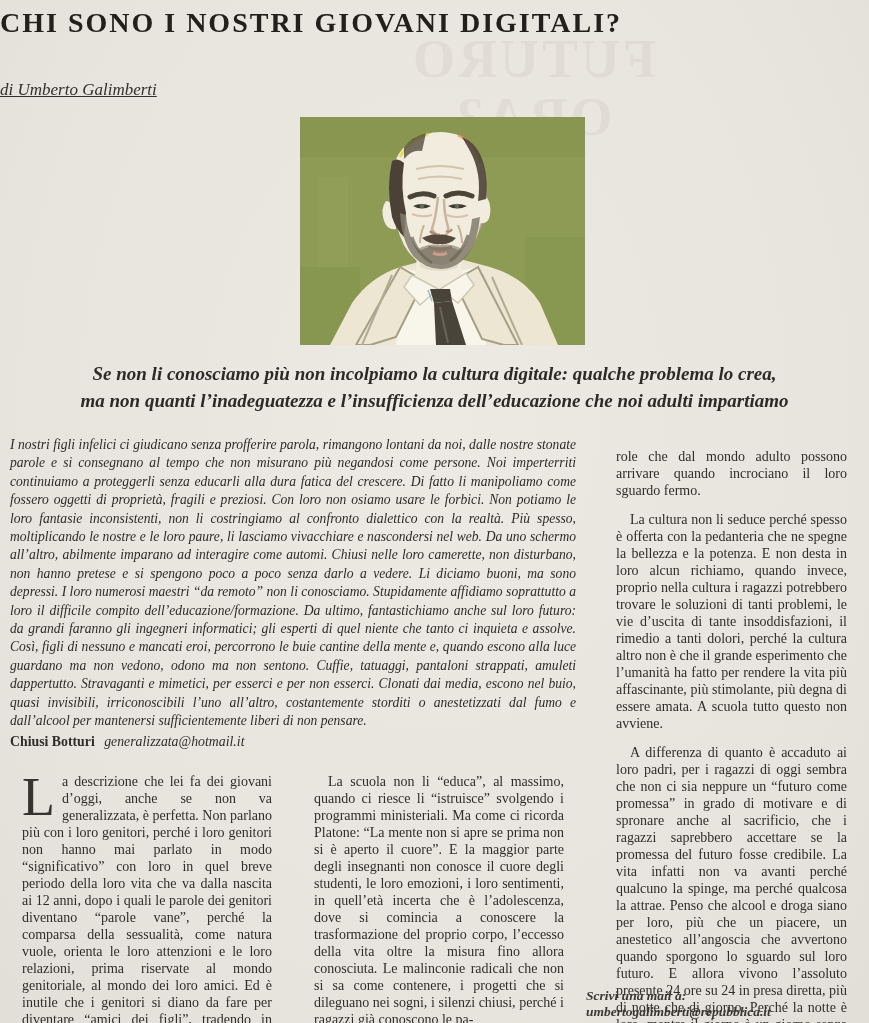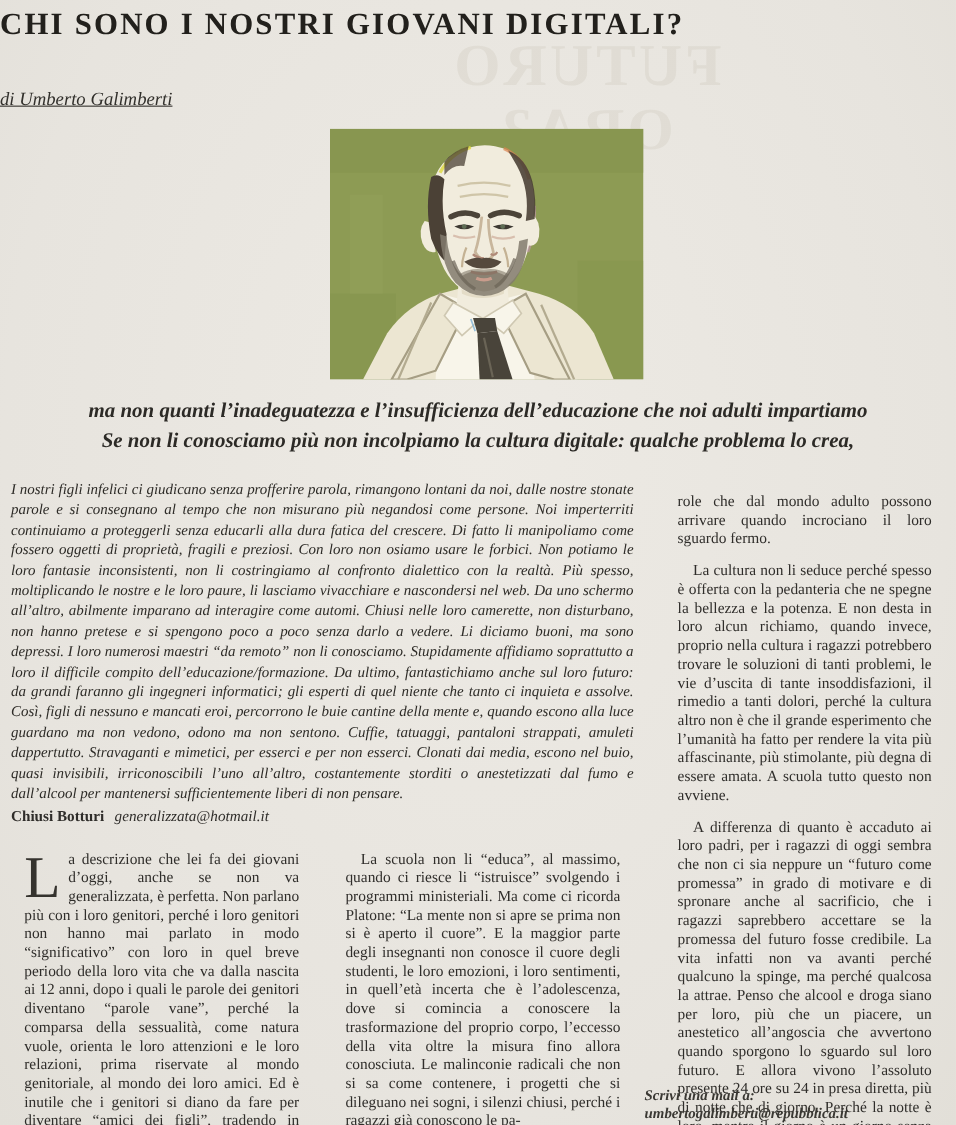--- a/index.html
+++ b/index.html
@@ -131,22 +131,22 @@
       <path d="M168,118 Q162,136 150,144" stroke="#6b6457" stroke-width="3" fill="none" opacity="0.7"></path>
 
       <path d="M122,121 Q132,116 138,118 Q144,116 156,121 Q150,128 140,127 Q130,128 122,121 Z" fill="#55493d"></path>
 
       <path d="M128,130 Q140,134 152,130" stroke="#8c7566" stroke-width="2.5" fill="none"></path>
       <path d="M133,136 Q140,139 147,136" stroke="#c99c8c" stroke-width="3" fill="none"></path>
     </svg>
   </div>
 
   <div class="standfirst">
+    <div>Se non li conosciamo più non incolpiamo la cultura digitale: qualche problema lo crea,</div>
     <div>ma non quanti l’inadeguatezza e l’insufficienza dell’educazione che noi adulti impartiamo</div>
-    <div>Se non li conosciamo più non incolpiamo la cultura digitale: qualche problema lo crea,</div>
   </div>
 
   <div class="content">
     <div class="left-zone">
       <div class="letter">
         <span>I nostri figli infelici ci giudicano senza profferire parola, rimangono lontani da noi, dalle nostre stonate parole e si consegnano al tempo che non misurano più negandosi come persone. Noi imperterriti continuiamo a proteggerli senza educarli alla dura fatica del crescere. Di fatto li manipoliamo come fossero oggetti di proprietà, fragili e preziosi. Con loro non osiamo usare le forbici. Non potiamo le loro fantasie inconsistenti, non li costringiamo al confronto dialettico con la realtà. Più spesso, moltiplicando le nostre e le loro paure, li lasciamo vivacchiare e nascondersi nel web. Da uno schermo all’altro, abilmente imparano ad interagire come automi. Chiusi nelle loro camerette, non disturbano, non hanno pretese e si spengono poco a poco senza darlo a vedere. Li diciamo buoni, ma sono depressi. I loro numerosi maestri “da remoto” non li conosciamo. Stupidamente affidiamo soprattutto a loro il difficile compito dell’educazione/formazione. Da ultimo, fantastichiamo anche sul loro futuro: da grandi faranno gli ingegneri informatici; gli esperti di quel niente che tanto ci inquieta e assolve. Così, figli di nessuno e mancati eroi, percorrono le buie cantine della mente e, quando escono alla luce guardano ma non vedono, odono ma non sentono. Cuffie, tatuaggi, pantaloni strappati, amuleti dappertutto. Stravaganti e mimetici, per esserci e per non esserci. Clonati dai media, escono nel buio, quasi invisibili, irriconoscibili l’uno all’altro, costantemente storditi o anestetizzati dal fumo e dall’alcool per mantenersi sufficientemente liberi di non pensare.</span>
       </div>
       <div class="letter-sig">
         <span class="sig-name">Chiusi Botturi</span>
         <span class="sig-email">generalizzata@hotmail.it</span>

